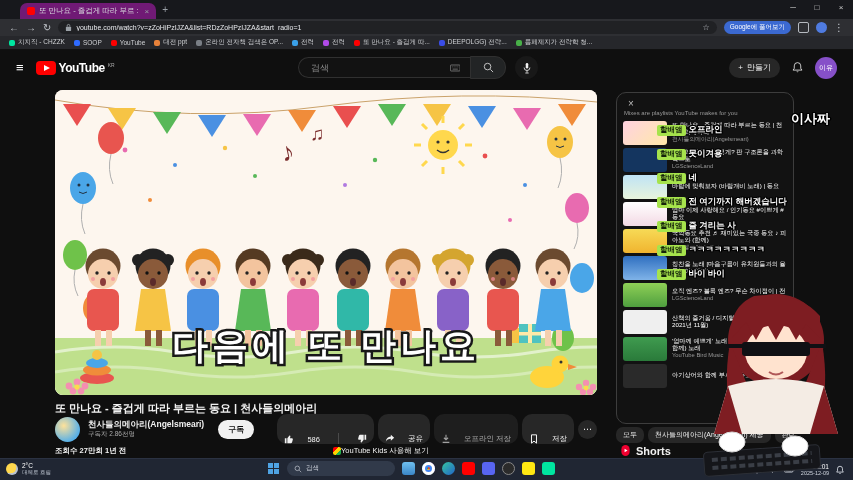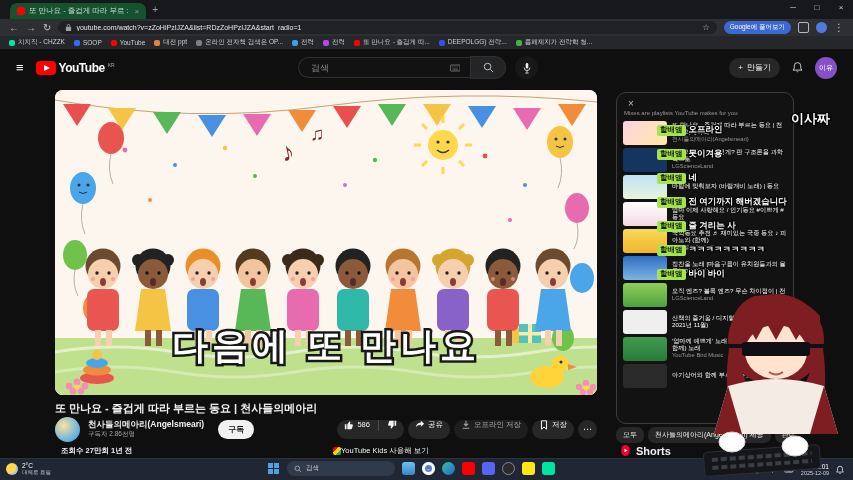--- a/index.html
+++ b/index.html
@@ -2,21 +2,21 @@
 <html><head>
 <meta charset="utf-8">
 <style>
   html,body{margin:0;padding:0;background:#000;}
   .screen{position:relative;width:853px;height:480px;overflow:hidden;background:#0f0f0f;
     font-family:"Liberation Sans","DejaVu Sans",sans-serif;color:#f1f1f1;}
   .abs{position:absolute;}
   
   .tabstrip{left:0;top:0;width:853px;height:19px;background:#17181c;display:flex;align-items:flex-end;}
   .tab{height:16px;display:flex;align-items:center;gap:4px;padding:0 7px;border-radius:7px 7px 0 0;font-size:7.5px;color:#dadce0;}
-  .tab.active{background:#14532d;margin-left:10px;}
+  .tab.active{background:#701a75;margin-left:20px;}
   .fav{width:8px;height:8px;border-radius:2px;flex:0 0 auto;}
   .tl{white-space:nowrap;overflow:hidden;max-width:112px;}
   .tabx{color:#9aa0a6;font-size:8px;padding-left:2px;}
   .newtab{color:#9aa0a6;font-size:10px;margin-left:6px;align-self:center;}
   .winctl{margin-left:auto;display:flex;align-self:flex-start;}
   .winctl span{width:24px;height:15px;display:flex;align-items:center;justify-content:center;font-size:8px;color:#cfcfcf;}
   .toolbar{left:0;top:19px;width:853px;height:17px;background:#2e2f33;display:flex;align-items:center;gap:7px;padding:0 9px;box-sizing:border-box;}
   .navic{color:#c2c6cc;font-size:10px;line-height:1;}
   .addr{flex:1;height:13px;background:#202124;border-radius:7px;display:flex;align-items:center;gap:4px;padding:0 7px;min-width:0;}
   .url{font-size:7px;color:#e8eaed;white-space:nowrap;overflow:hidden;flex:1;}
@@ -47,25 +47,25 @@
   
   .player{left:55px;top:90px;width:542px;height:305px;border-radius:8px;overflow:hidden;background:#fdf6ee;}
   .vtitle{left:55px;top:401px;width:542px;font-size:11px;font-weight:bold;color:#f1f1f1;white-space:nowrap;overflow:hidden;}
   .chrow{left:55px;top:416px;width:542px;height:26px;display:flex;align-items:center;gap:8px;}
   .cav{width:25px;height:25px;border-radius:50%;background:radial-gradient(circle at 35% 35%,#ffe29a,#57b0e8 72%);flex:none;}
   .cmeta{line-height:1.15;min-width:0;}
   .cname{font-size:8.5px;font-weight:bold;white-space:nowrap;}
   .csubs{font-size:6.5px;color:#aaa;white-space:nowrap;}
   .subbtn{background:#f1f1f1;color:#0f0f0f;font-size:8px;font-weight:bold;border-radius:10px;padding:4px 10px;margin-left:6px;flex:none;}
   .acts{margin-left:auto;display:flex;gap:4px;align-items:center;flex:none;}
-  .pill{height:19px;background:#272727;border-radius:10px;display:flex;align-items:flex-start;gap:3px;padding:0 7px;font-size:7.5px;white-space:nowrap;color:#f1f1f1;}
+  .pill{height:30px;background:#272727;border-radius:10px;display:flex;align-items:flex-end;gap:13px;padding:0 7px;font-size:7.5px;white-space:nowrap;color:#f1f1f1;}
   .pill.dim{opacity:.65;}
   .pdiv{width:1px;height:11px;background:#4a4a4a;margin:0 5px;}
   .more{width:19px;height:19px;border-radius:50%;background:#272727;display:flex;align-items:center;justify-content:center;font-size:9px;}
-  .views{left:61px;top:446px;font-size:7.5px;font-weight:bold;color:#f1f1f1;}
+  .views{left:55px;top:446px;font-size:7.5px;font-weight:bold;color:#f1f1f1;}
   .kidsrow{left:333px;top:446px;font-size:7.5px;color:#f1f1f1;display:flex;align-items:center;}
   .kidsic{width:8px;height:8px;border-radius:2px;background:linear-gradient(135deg,#f00 0 33%,#ffd400 33% 66%,#22b14c 66%);}
   
   .mix{left:616px;top:92px;width:178px;height:332px;border:1px solid #3d3d3d;border-radius:10px;background:#121212;box-sizing:border-box;overflow:hidden;}
   .mixhead{padding:5px 7px 1px;display:flex;align-items:flex-start;}
   .mixtitle{font-size:8px;font-weight:bold;flex:1;white-space:nowrap;overflow:hidden;}
   .mixclose{font-size:10px;color:#bbb;padding-left:4px;}
   .mixsub{font-size:6px;color:#999;padding:0 7px 3px;}
   .mi{display:flex;gap:5px;padding:1.5px 6px;align-items:center;}
   .mthumb{width:44px;height:24px;border-radius:3px;flex:none;}

